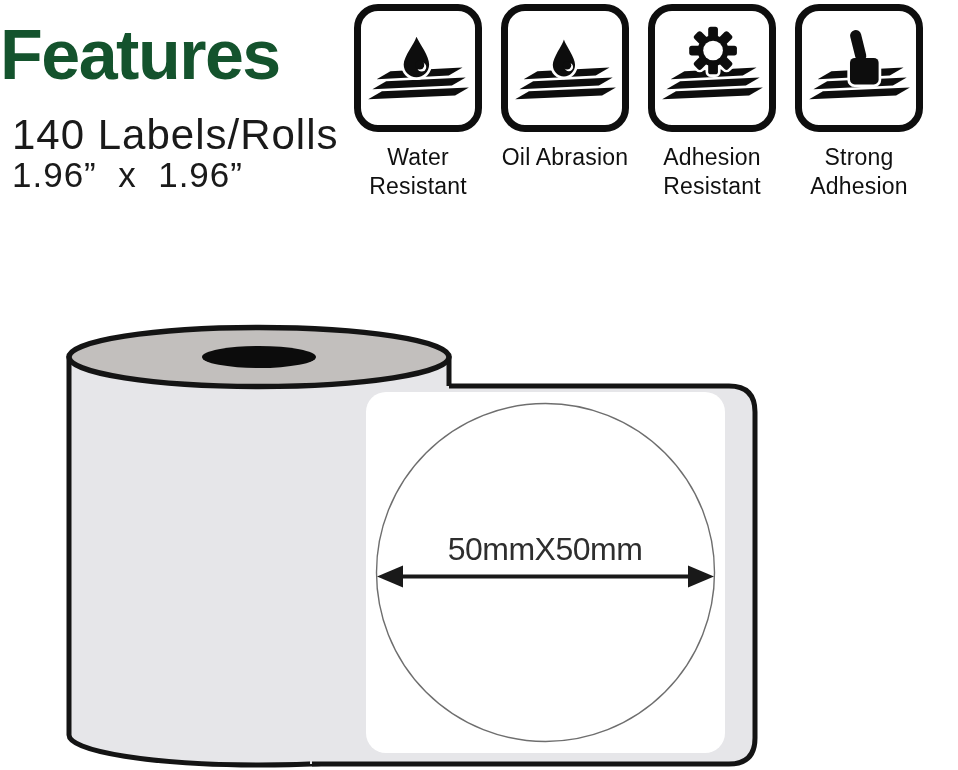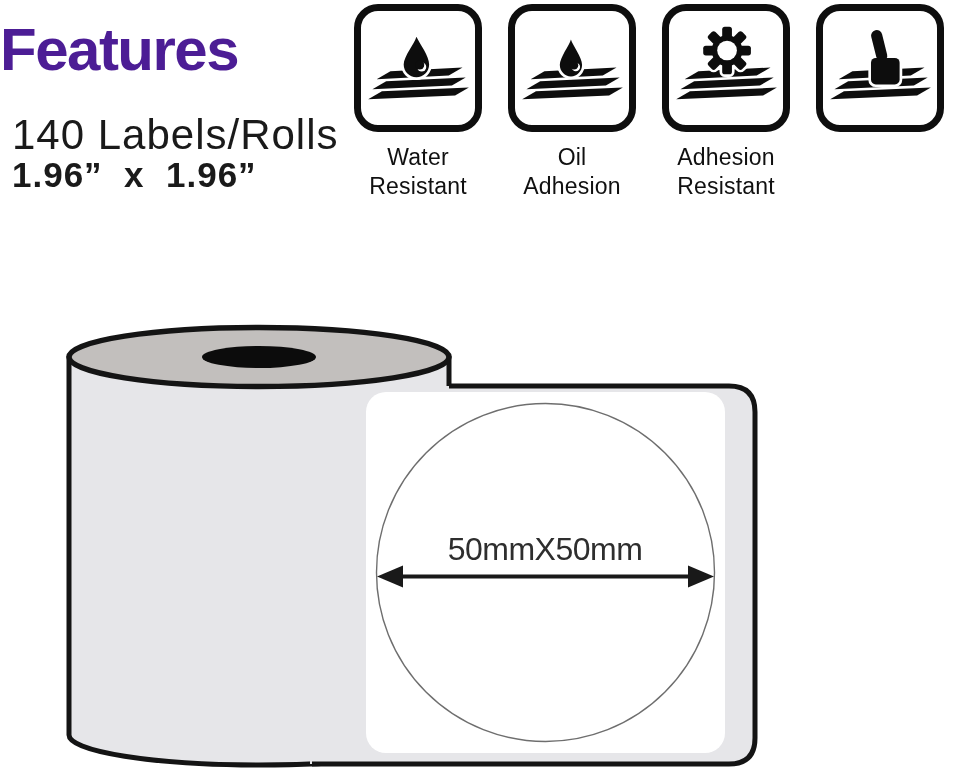--- a/index.html
+++ b/index.html
@@ -7,37 +7,37 @@
     position:relative;
     width:958px;height:770px;
     background:#ffffff;
     overflow:hidden;
     font-family:"Liberation Sans", sans-serif;
     color:#131313;
   }
   
   .title{
     position:absolute;left:0px;top:20px;
-    font-size:60px;font-weight:700;letter-spacing:-1.5px;
-    line-height:1.0;color:#4c1d95;white-space:pre;
+    font-size:70px;font-weight:700;letter-spacing:-1.5px;
+    line-height:1.0;color:#14532d;white-space:pre;
   }
   .sub1{
     position:absolute;left:12px;top:110px;
     font-size:42px;font-weight:400;letter-spacing:1px;
     line-height:1.2;color:#1a1a1a;white-space:pre;
   }
   .sub2{
     position:absolute;left:12px;top:154px;
-    font-size:35px;font-weight:700;letter-spacing:1px;
+    font-size:35px;font-weight:400;letter-spacing:1px;
     line-height:1.2;color:#1a1a1a;white-space:pre;
   }
   
   .features-row{
     position:absolute;left:354px;top:4px;
-    display:flex;gap:26px;justify-content:center;
+    display:flex;gap:19px;justify-content:center;
   }
   .feature{
     width:128px;
     display:flex;flex-direction:column;align-items:center;
   }
   .icon-box{
     box-sizing:border-box;
     width:128px;height:128px;
     border:7px solid #0e0e0e;
     border-radius:24px;
@@ -101,21 +101,21 @@
             <path d="M3,79.5 L16,72 L98,68.5 L85,76 Z"></path>
           </g>
           <g>
             <path d="M49,23 C47.5,28.5 38.5,40 38.5,47 C38.5,53.3 43.3,58 49,58 C54.7,58 59.5,53.3 59.5,47 C59.5,39.5 50.5,28.5 49,23 Z" fill="#fff" stroke="#fff" stroke-width="5"></path>
             <path d="M49,23 C47.5,28.5 38.5,40 38.5,47 C38.5,53.3 43.3,58 49,58 C54.7,58 59.5,53.3 59.5,47 C59.5,39.5 50.5,28.5 49,23 Z" fill="#0d0d0d"></path>
             <circle cx="53.6" cy="49" r="4" fill="#fff"></circle>
             <circle cx="51.9" cy="47.3" r="4" fill="#0d0d0d"></circle>
           </g>
         </svg>
       </div>
-      <div class="caption">Oil Adhesion</div>
+      <div class="caption">Oil Abrasion</div>
     </div>
 
     <div class="feature">
       <div class="icon-box">
         <svg viewBox="0 0 100 100">
           <g fill="#0d0d0d">
             <path d="M11,60.5 L24,53 L92,49.5 L79,57 Z"></path>
             <path d="M7,70 L20,62.5 L95,59 L82,66.5 Z"></path>
             <path d="M3,79.5 L16,72 L98,68.5 L85,76 Z"></path>
           </g>
@@ -162,20 +162,21 @@
               <rect x="44" y="14" width="10.5" height="30" rx="5.2" transform="rotate(-14 49 29)"></rect>
               <rect x="41.5" y="40.5" width="27" height="25" rx="4.5"></rect>
             </g>
             <g fill="#0d0d0d">
               <rect x="44" y="14" width="10.5" height="30" rx="5.2" transform="rotate(-14 49 29)"></rect>
               <rect x="41.5" y="40.5" width="27" height="25" rx="4.5"></rect>
             </g>
           </g>
         </svg>
       </div>
+      <div class="caption">Strong Adhesion</div>
     </div>
   </div>
 
   <svg class="illustration" viewBox="0 0 958 770">
 
     <path d="M69,357 L69,735 A190,30 0 0 0 449,735 L449,357 Z" stroke="#141414" stroke-width="5" stroke-linejoin="round" fill="#e6e6e9"></path>
 
     <path d="M310,386 H729 Q755,386 755,412 V738 Q755,764 729,764 H310 Z" fill="#e6e6e9"></path>
 
     <path d="M449,386 H729 Q755,386 755,412 V738 Q755,764 729,764 H312" fill="none" stroke="#141414" stroke-width="5"></path>

